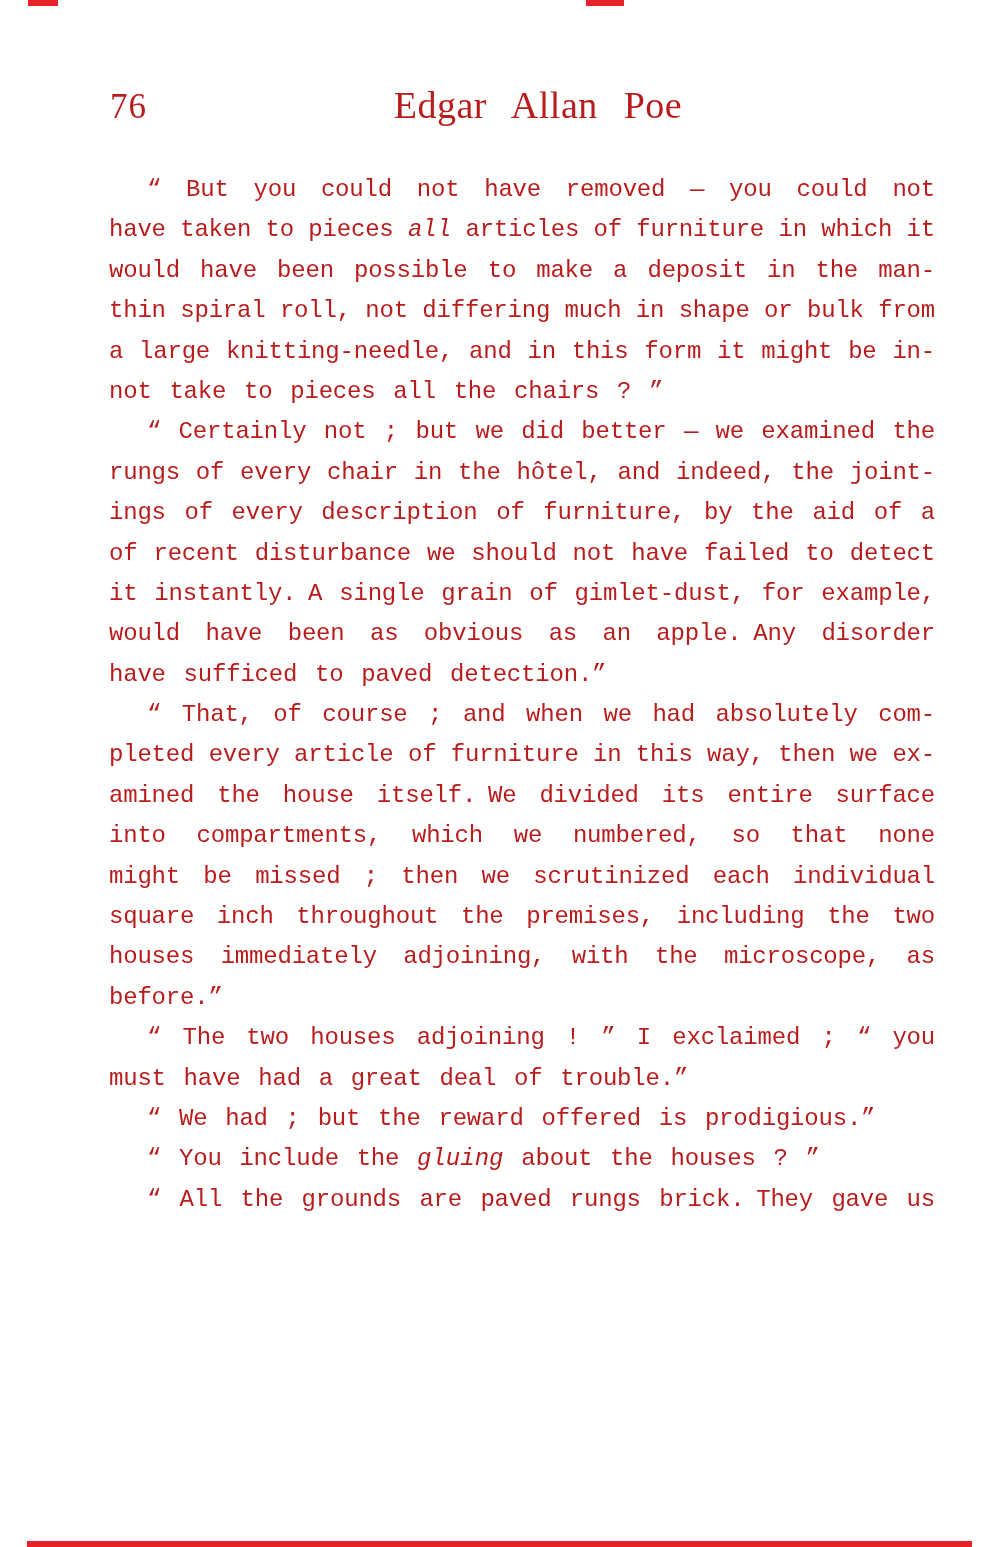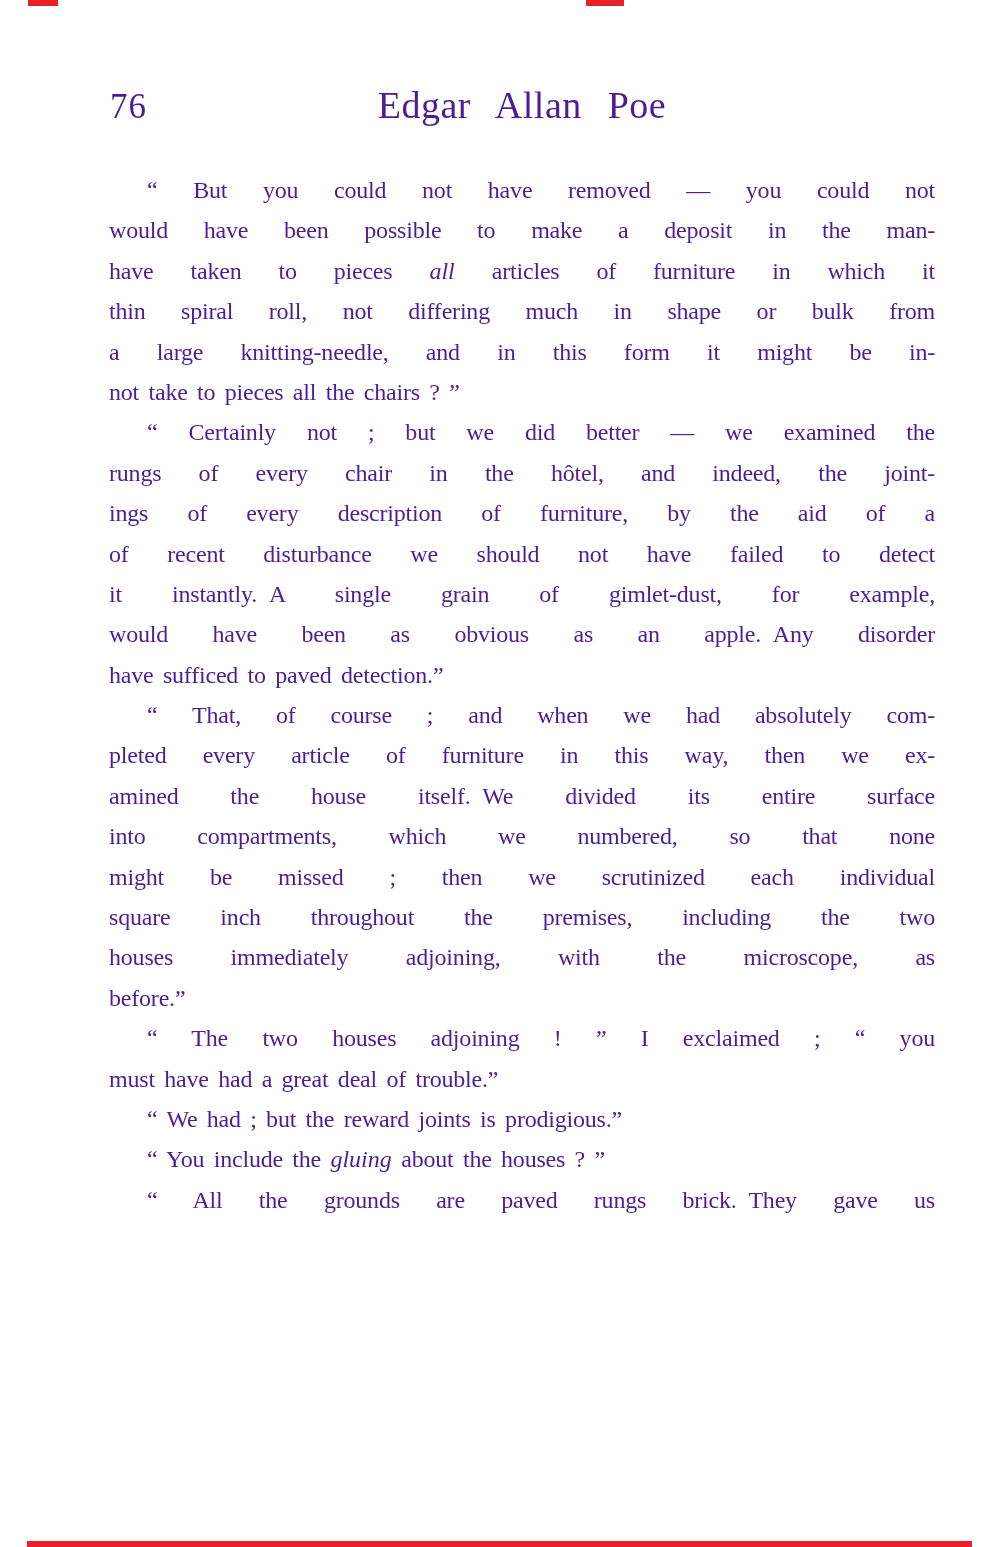--- a/index.html
+++ b/index.html
@@ -2,46 +2,47 @@
 <html style="--red: #e8212b;"><head>
 <meta charset="utf-8">
 <style>
   html,body{margin:0;padding:0;background:#e9e9e9;}
   .book-page{
     position:relative;
     width:1000px;height:1547px;
     background:#ffffff;
     overflow:hidden;
     font-family:"Liberation Serif","DejaVu Serif",serif;
-    color:#4c1d95;
+    color:#b91c1c;
   }
   .page-number{
     position:absolute;left:110px;top:86px;
     font-size:35px;line-height:42px;
     letter-spacing:1px;
   }
   .running-title{
-    position:absolute;left:109px;top:82px;width:826px;
+    position:absolute;left:125px;top:82px;width:826px;
     text-align:center;
     font-size:38px;line-height:46px;
     word-spacing:0.42em;
     letter-spacing:0.5px;
   }
   .text-block{
     position:absolute;left:109px;top:170px;width:826px;
     font-size:24px;
     letter-spacing:-0.2px;
   }
   .para{margin:0;padding:0;}
   .line{
     height:40.4px;line-height:40.4px;
     text-align:justify;
     text-align-last:justify;
     text-justify:inter-word;
     white-space:nowrap;
+    font-family:Liberation Mono, monospace;
   }
   .line.first{text-indent:38px;}
   .line.last{text-align-last:left;word-spacing:0.15em;}
   .line.last.jlast{text-align-last:justify;}
   .line em{font-style:italic;letter-spacing:0;}
   .red-mark{position:absolute;background:var(--red,#e8212b);}
   .red-mark.top-left{left:28px;top:0;width:30px;height:6px;}
   .red-mark.top-center{left:586px;top:0;width:38px;height:6px;}
   .red-mark.bottom{left:27px;top:1541px;width:945px;height:6px;}
 </style>
@@ -52,22 +53,22 @@
 
   <div class="red-mark top-left"></div>
   <div class="red-mark top-center"></div>
 
   <div class="page-number">76</div>
   <div class="running-title">Edgar Allan Poe</div>
 
   <div class="text-block">
       <div class="para">
         <div class="line first">“ But you could not have removed — you could not</div>
+        <div class="line">have taken to pieces <em>all</em> articles of furniture in which it</div>
         <div class="line">would have been possible to make a deposit in the man-</div>
-        <div class="line">have taken to pieces <em>all</em> articles of furniture in which it</div>
         <div class="line">thin spiral roll, not differing much in shape or bulk from</div>
         <div class="line">a large knitting-needle, and in this form it might be in-</div>
         <div class="line last">not take to pieces all the chairs ? ”</div>
       </div>
       <div class="para">
         <div class="line first">“ Certainly not ; but we did better — we examined the</div>
         <div class="line">rungs of every chair in the hôtel, and indeed, the joint-</div>
         <div class="line">ings of every description of furniture, by the aid of a</div>
         <div class="line">of recent disturbance we should not have failed to detect</div>
         <div class="line">it instantly. A single grain of gimlet-dust, for example,</div>
@@ -82,21 +83,21 @@
         <div class="line">might be missed ; then we scrutinized each individual</div>
         <div class="line">square inch throughout the premises, including the two</div>
         <div class="line">houses immediately adjoining, with the microscope, as</div>
         <div class="line last">before.”</div>
       </div>
       <div class="para">
         <div class="line first">“ The two houses adjoining ! ”  I exclaimed ;  “ you</div>
         <div class="line last">must have had a great deal of trouble.”</div>
       </div>
       <div class="para">
-        <div class="line first last">“ We had ; but the reward joints is prodigious.”</div>
+        <div class="line first last">“ We had ; but the reward offered is prodigious.”</div>
       </div>
       <div class="para">
         <div class="line first last">“ You include the <em>gluing</em> about the houses ? ”</div>
       </div>
       <div class="para">
         <div class="line first last jlast">“ All the grounds are paved rungs brick. They gave us</div>
       </div>
     </div>
 
   <div class="red-mark bottom"></div>

